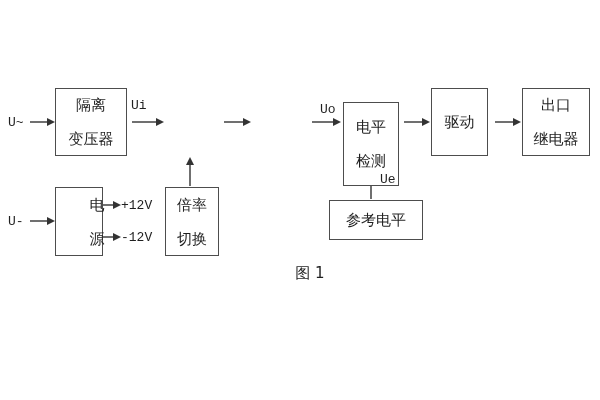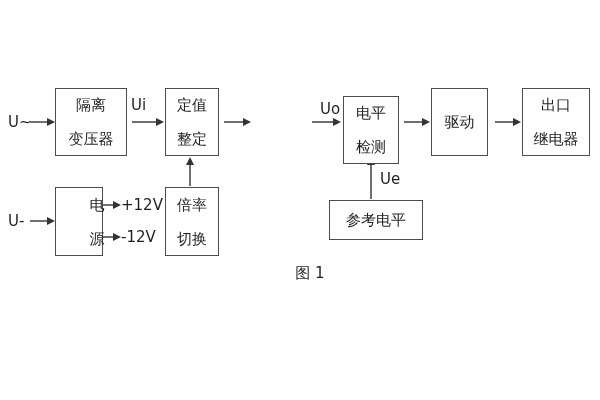--- a/index.html
+++ b/index.html
@@ -14,21 +14,21 @@
   #arrows line    { stroke: var(--line, #333333); stroke-width:1.4; }
   #arrows polygon { fill:   var(--line, #333333); }
   .block {
     position:absolute;
     border:1px solid var(--border, #4d4d4d);
     background: var(--background, #ffffff);
     display:flex; align-items:center; justify-content:center;
     text-align:center; font-size:15px; line-height:34px;
     white-space:pre-line; box-sizing:border-box;
   }
-  .lbl { position:absolute; font-size:15px; line-height:17px; white-space:nowrap; }
+  .lbl { position:absolute; font-size:13px; line-height:17px; white-space:nowrap;font-family:Liberation Mono, monospace; }
   .caption { position:absolute; left:278px; top:264px; width:64px; text-align:center; font-size:15px; }
 </style>
 </head>
 <body>
 
 <div id="canvas">
 
   <svg id="arrows" viewBox="0 0 600 400" xmlns="http://www.w3.org/2000/svg">
     <g>
       <line x1="30" y1="122" x2="47" y2="122"></line>
@@ -71,23 +71,21 @@
       <polygon points="186,165 194,165 190,157"></polygon>
     </g>
     <g>
       <line x1="371" y1="199" x2="371" y2="165"></line>
       <polygon points="367,165 375,165 371,157"></polygon>
     </g>
   </svg>
 
   <div class="block" style="left:55px;  top:88px;  width:72px; height:68px;">隔离
 变压器</div>
-  <div class="block" style="left:165px; top:88px;  width:54px; height:68px;">定值
-整定</div>
-  <div class="block" style="left:343px; top:96px;  width:56px; height:68px;">电平
+  <div class="block" style="left:343px; top:102px;  width:56px; height:84px;">电平
 检测</div>
   <div class="block" style="left:431px; top:88px;  width:57px; height:68px;">驱动</div>
   <div class="block" style="left:522px; top:88px;  width:68px; height:68px;">出口
 继电器</div>
 
   <div class="block" style="left:55px;  top:187px; width:48px; height:69px;padding-left:36px;">电源</div>
   <div class="block" style="left:165px; top:187px; width:54px; height:69px;">倍率
 切换</div>
   <div class="block" style="left:329px; top:200px; width:94px; height:40px;">参考电平</div>
 

